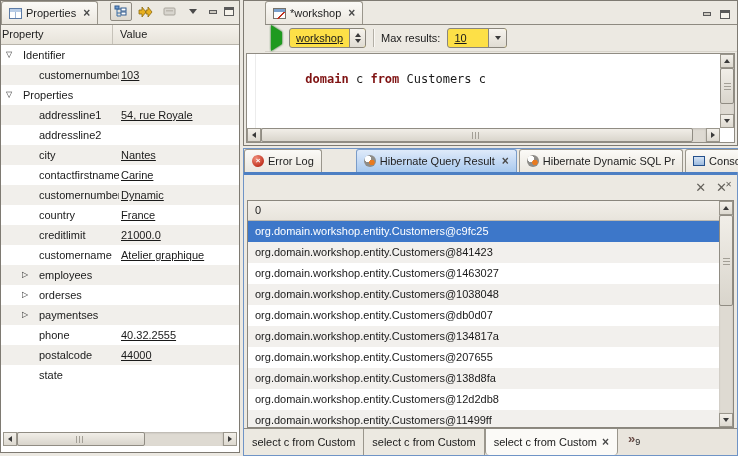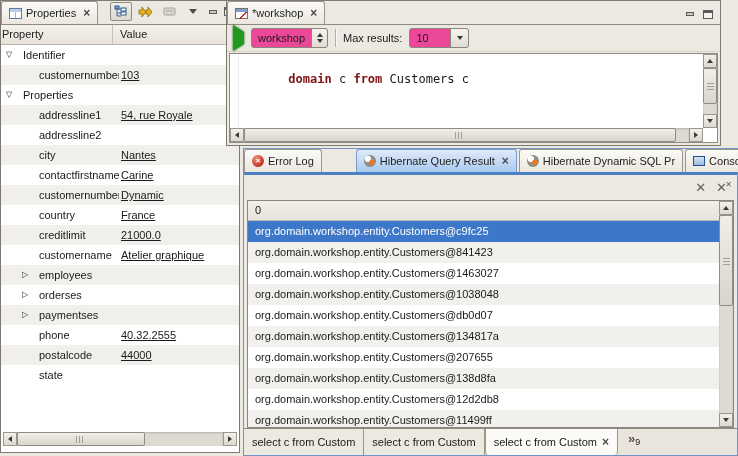--- a/index.html
+++ b/index.html
@@ -49,24 +49,24 @@
   .twist { position:absolute; top:0; font-size:8px; color:#2e2e2e; }
   .prow.group .twist { left:5px; }
   .prow.subgroup .twist { left:21px; }
   .pname { position:absolute; top:0; white-space:nowrap; overflow:hidden; }
   .prow.group .pname { left:22px; width:96px; }
   .prow.child .pname, .prow.subgroup .pname { left:38px; width:80px; }
   .pval { position:absolute; left:120px; right:2px; top:0; white-space:nowrap; overflow:hidden;text-decoration:underline; }
   #props-hscroll { margin:4px 2px 0 2px; }
 
   
-  #editor-panel { position:absolute; left:226px; top:0; width:495px; height:146px; background:#ece9e2; border:1px solid #7e7a72; }
+  #editor-panel { position:absolute; left:243px; top:0; width:495px; height:146px; background:#ece9e2; border:1px solid #7e7a72;padding-left:21px; }
   #editor-toolbar { display:flex; align-items:center; height:27px; padding:0 6px; gap:7px; border-bottom:1px solid #d8d4cb; }
   .run-tri { width:0; height:0; border-left:11px solid #1f9a1f; border-top:7px solid transparent; border-bottom:7px solid transparent; filter:drop-shadow(0 0 1px #0d5f0d); }
-  .combo { display:flex; height:20px; border:1px solid #8a867d; border-radius:3px; background:#ec4899; overflow:hidden; }
+  .combo { display:flex; height:20px; border:1px solid #8a867d; border-radius:3px; background:#fde047; overflow:hidden;text-decoration:underline; }
   .combo .val { padding:0 6px; line-height:18px; font-size:11px; }
   .combo .cbtn { width:16px; background:linear-gradient(#f7f4ee,#e0dcd3); border-left:1px solid #8a867d; display:flex; flex-direction:column; align-items:center; justify-content:center; gap:2px; }
   .tsep { width:1px; height:18px; background:#b3afa6; box-shadow:1px 0 0 #faf8f4; }
   #editor-area { position:absolute; left:2px; right:2px; top:52px; bottom:2px; background:#fff; border:1px solid #908c83; }
   #gutter { position:absolute; left:0; top:0; bottom:14px; width:9px; background:#fff; border-right:1px solid #ececec; }
   #code { position:absolute; left:15px; top:4px; right:16px; font-family:"DejaVu Sans Mono", monospace; font-size:12px; white-space:pre; }
   .kw { color:#7f1212; font-weight:bold; }
   #editor-vscroll { position:absolute; right:0; top:0; bottom:14px; width:14px; }
   #editor-hscroll { position:absolute; left:0; right:14px; bottom:0; }
 

